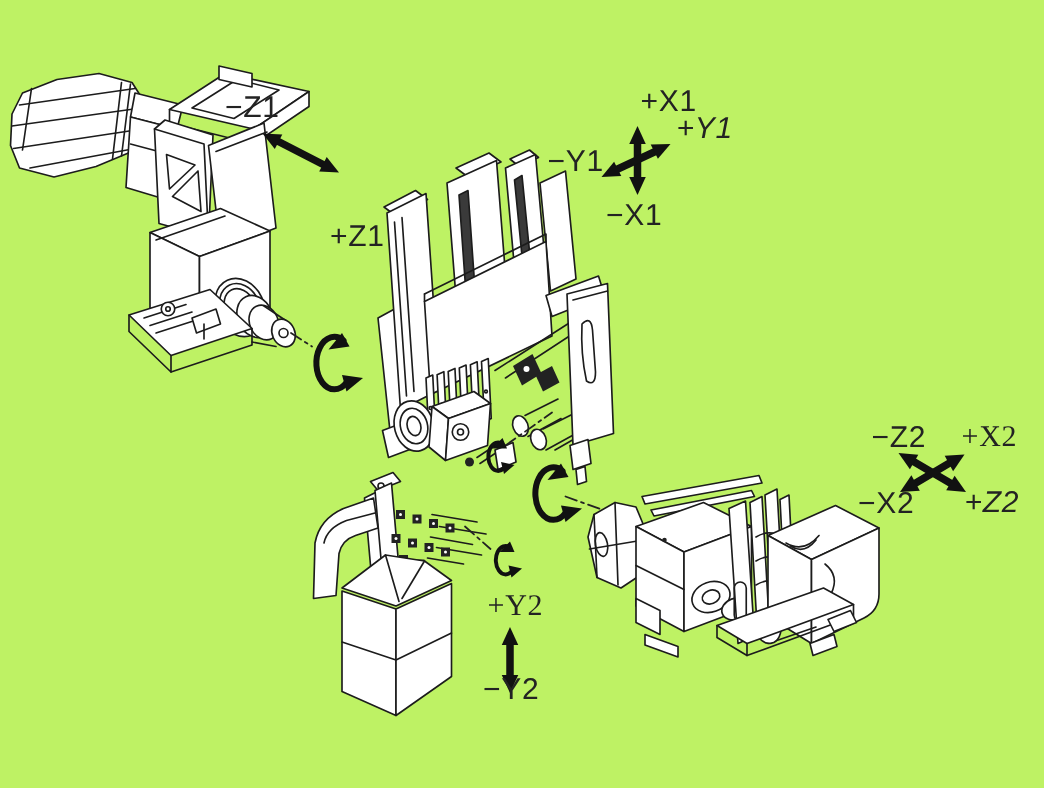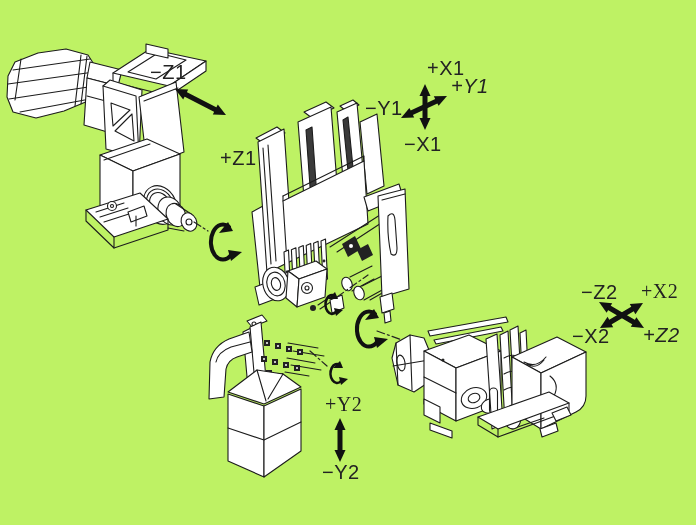--- a/index.html
+++ b/index.html
@@ -337,15 +337,15 @@
 <span class="axis-label" style="left:220px;top:108px;margin-top:40px;">+Z1</span>
 <span class="axis-label" style="left:403px;top:58px;margin-left:24px;">+X1</span>
 <span class="axis-label" style="left:451px;top:76px;font-style:italic;">+Y1</span>
 <span class="axis-label" style="left:365px;top:98px;">−Y1</span>
 <span class="axis-label" style="left:404px;top:134px;">−X1</span>
 <span class="axis-label" style="left:533px;top:282px;margin-left:48px;">−Z2</span>
 <span class="axis-label" style="left:641px;top:281px;font-family:Liberation Serif, serif;">+X2</span>
 <span class="axis-label" style="left:572px;top:326px;">−X2</span>
 <span class="axis-label" style="left:643px;top:325px;font-style:italic;">+Z2</span>
 <span class="axis-label" style="left:325px;top:394px;font-family:Liberation Serif, serif;">+Y2</span>
-<span class="axis-label" style="left:322px;top:462px;">−Y2</span>
+<span class="axis-label" style="left:322px;top:450px;">−Y2</span>
 
 </div>
 
 </body></html>

